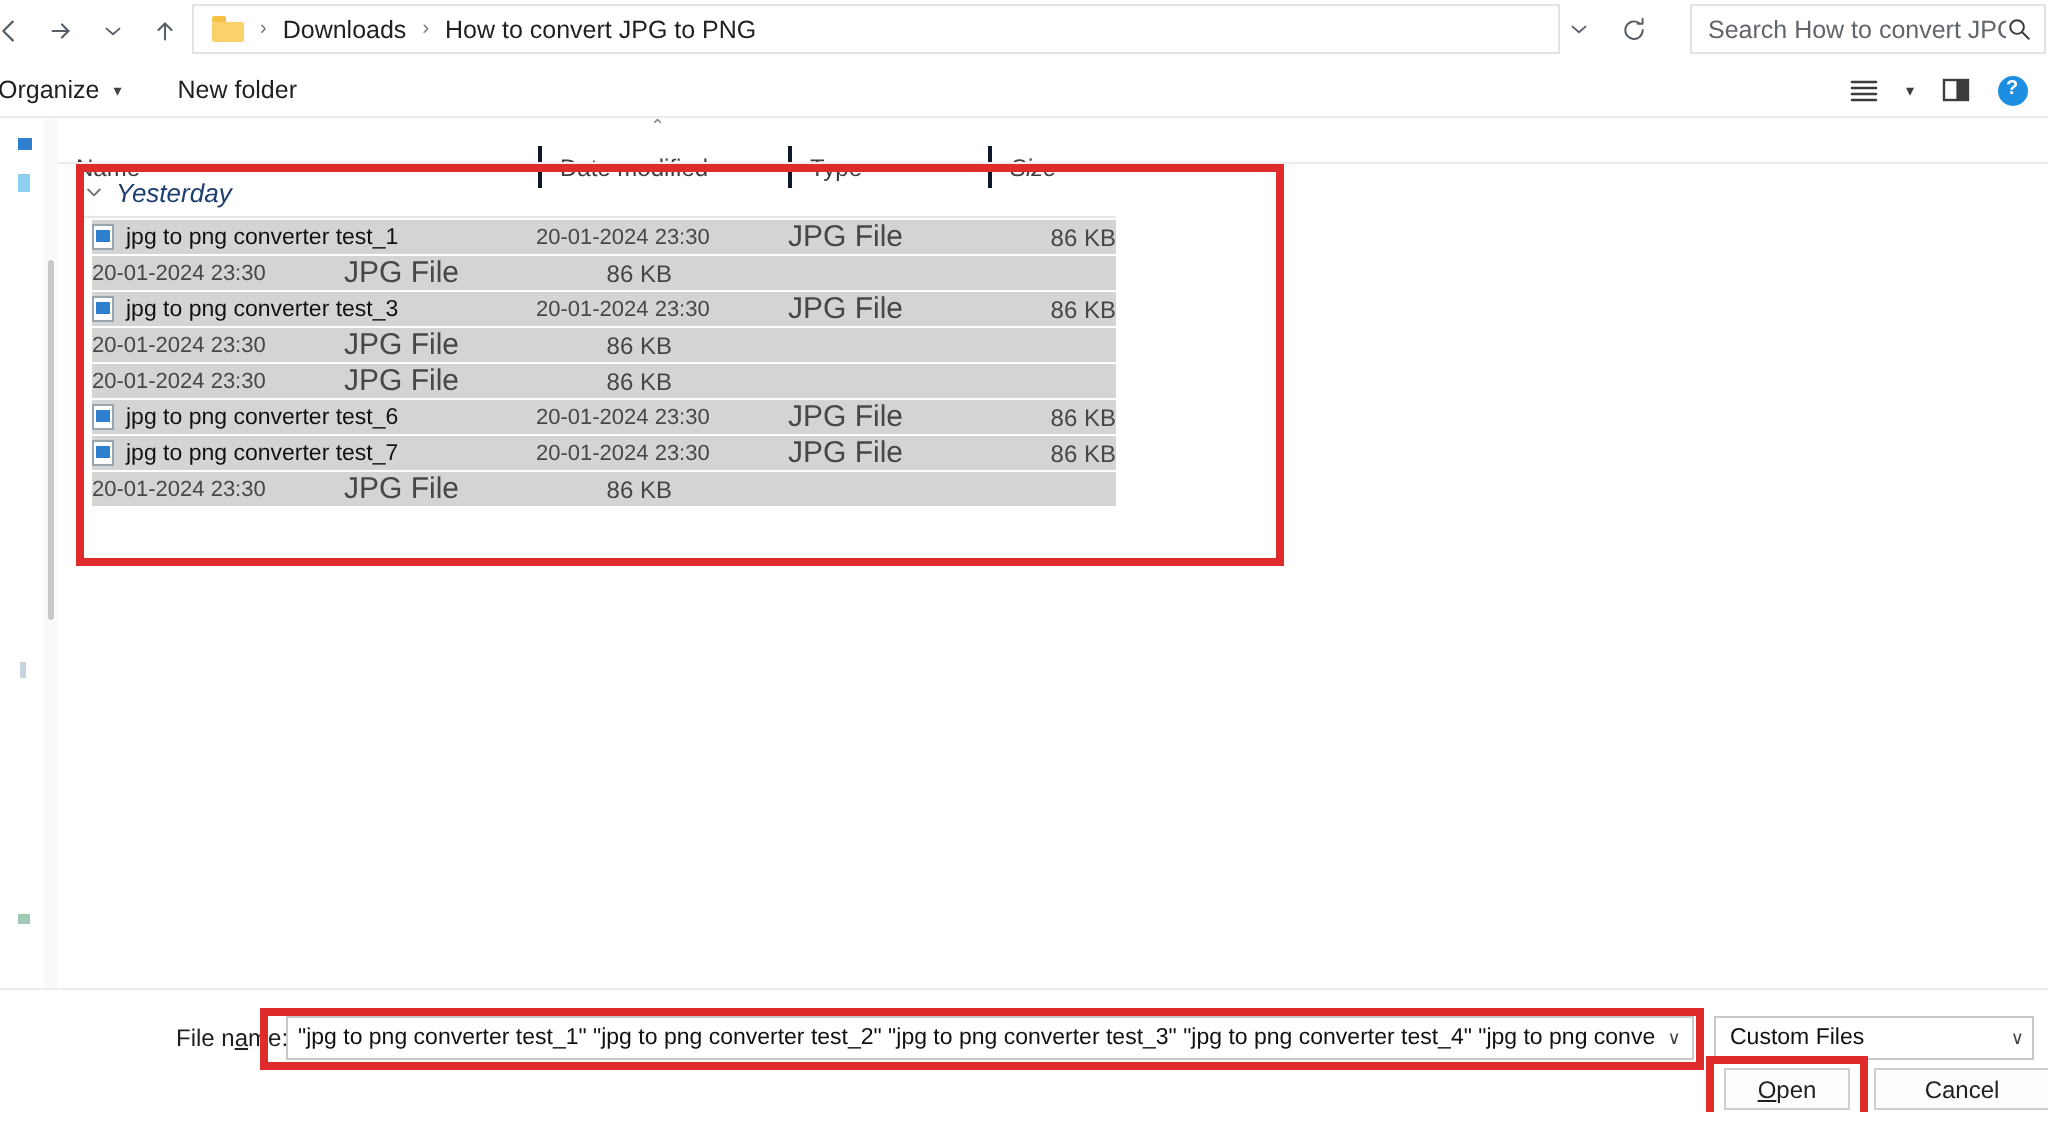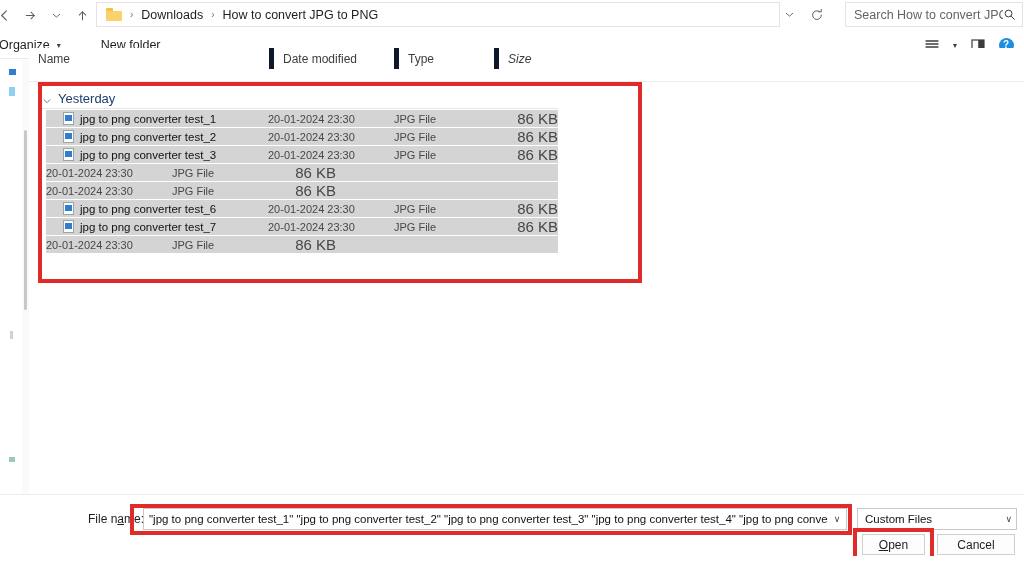--- a/index.html
+++ b/index.html
@@ -134,21 +134,21 @@
     display: flex;
     align-items: center;
     height: 24px;
     padding: 0 7px;
     font-size: 12.5px;
     color: #1f1f1f;
     white-space: nowrap;
   }
   #tb-organize { margin-left: -8px; }
   #tb-organize .caret { margin-left: 7px; font-size: 8px; color: #444; }
-  #tb-newfolder { margin-left: 26px; }
+  #tb-newfolder { margin-left: 14px; }
 
   #toolbar-right {
     position: absolute;
     right: 6px; top: 31px;
     height: 28px;
     display: flex;
     align-items: center;
     gap: 3px;
   }
   .tb-icon-btn {
@@ -209,38 +209,38 @@
   
   #file-pane {
     position: absolute;
     left: 29px; top: 59px;
     width: 995px; height: 435px;
     background: #ffffff;
   }
 
   #column-header {
     position: absolute;
-    left: 29px; top: 48px;
+    left: 29px; top: 73px;
     width: 995px; height: 21px;
     display: flex;
     align-items: center;
     background: #ffffff;
   }
   .col {
     font-size: 12px;
     color: #3d3d3d;
     padding-left: 9px;
     box-sizing: border-box;
     height: 21px;
     display: flex;
     align-items: center;
     position: relative;
     white-space: nowrap;
   }
-  .col + .col { border-left: 5px solid #0f172a; }
+  .col + .col { border-left: 2px solid #0f172a; }
   #col-name { width: 240px; }
   #col-date { width: 125px; }
   #col-type { width: 100px; }
   #col-size { width: 70px; font-style: italic; }
   #sort-indicator {
     position: absolute;
     left: 325px; top: 59px;
     color: #888;
     font-size: 9px;
     line-height: 1;
@@ -250,22 +250,23 @@
     left: 29px; top: 81px;
     width: 995px; height: 1px;
     background: #ededed;
   }
 
   
   #group-header {
     position: absolute;
     left: 42px; top: 86px;
     display: flex;
-    align-items: flex-end;
+    align-items: center;
     height: 20px;
+    font-style: italic;
   }
   #group-chevron {
     color: #707070;
     font-size: 10px;
     margin-right: 6px;
     display: flex; align-items: center;
   }
   #group-label {
     font-size: 13px;
     color: #1d3e6e;
@@ -289,21 +290,21 @@
     display: flex;
     align-items: center;
     background: #d4d4d4;
     border-bottom: 1px solid #ffffff;
     box-sizing: border-box;
   }
   .cell-name {
     width: 222px;
     display: flex;
     align-items: center;
-    padding-left: 17px;
+    padding-left: 0;
     box-sizing: border-box;
     overflow: hidden;
   }
   .file-icon {
     width: 11px; height: 13px;
     position: relative;
     margin-right: 6px;
     flex: none;
   }
   .file-icon .page {
@@ -324,27 +325,27 @@
     white-space: nowrap;
   }
   .cell-date {
     width: 126px;
     font-size: 11px;
     color: #474747;
     white-space: nowrap;
   }
   .cell-type {
     width: 102px;
-    font-size: 11px;
+    font-size: 15px;
     color: #474747;
     white-space: nowrap;
   }
   .cell-size {
     width: 62px;
-    font-size: 15px;
+    font-size: 12px;
     color: #474747;
     text-align: right;
     white-space: nowrap;
   }
 
   
   #annot-list {
     position: absolute;
     left: 38px; top: 82px;
     width: 604px; height: 201px;
@@ -423,21 +424,21 @@
     border: 1px solid #cfcfcf;
     background: #fdfdfd;
     box-sizing: border-box;
     display: flex; align-items: center; justify-content: center;
     font-size: 12px;
     color: #1f1f1f;
   }
   #cancel-button {
     position: absolute;
     left: 937px; top: 534px;
-    width: 78px; height: 21px;
+    width: 88px; height: 21px;
     border: 1px solid #cfcfcf;
     background: #fdfdfd;
     box-sizing: border-box;
     display: flex; align-items: center; justify-content: center;
     font-size: 12px;
     color: #1f1f1f;
   }
   #open-button u { text-decoration: underline; }
 
   #annot-filename {
@@ -611,27 +612,20 @@
           <span class="page"></span>
           <span class="thumb"></span>
         </span>
         <span class="file-name-text">jpg to png converter test_1</span>
       </div>
       <div class="cell-date">20-01-2024 23:30</div>
       <div class="cell-type">JPG File</div>
       <div class="cell-size">86 KB</div>
     </div>
     <div class="file-row">
-      <div class="cell-name">
-        <span class="file-icon">
-          <span class="page"></span>
-          <span class="thumb"></span>
-        </span>
-        <span class="file-name-text">jpg to png converter test_2</span>
-      </div>
       <div class="cell-date">20-01-2024 23:30</div>
       <div class="cell-type">JPG File</div>
       <div class="cell-size">86 KB</div>
     </div>
     <div class="file-row">
       <div class="cell-name">
         <span class="file-icon">
           <span class="page"></span>
           <span class="thumb"></span>
         </span>

